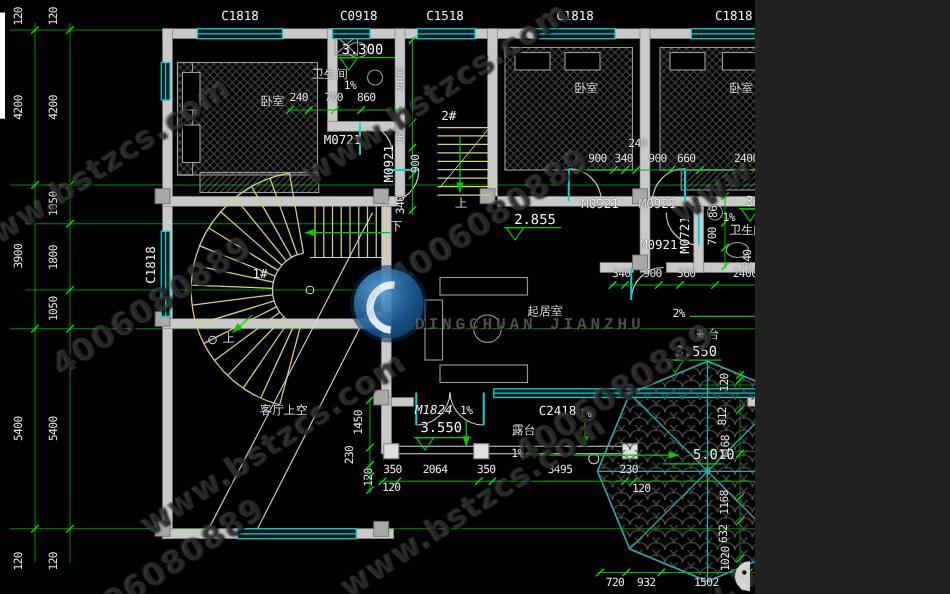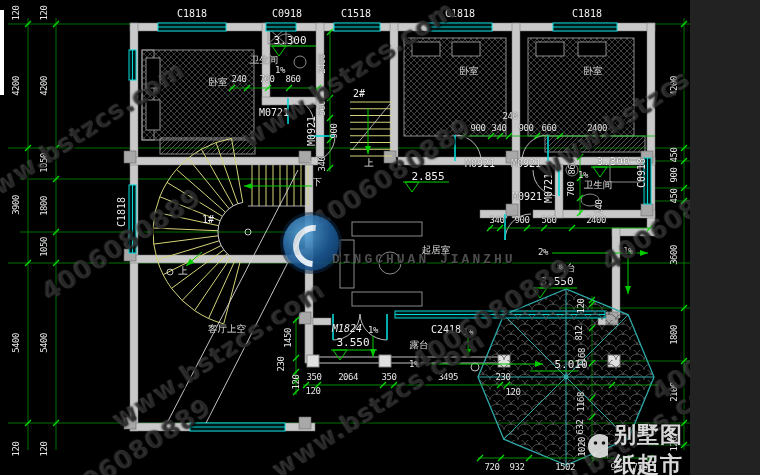--- a/index.html
+++ b/index.html
@@ -1,16 +1,16 @@
 <!DOCTYPE html>
 <html><head>
 <meta charset="utf-8">
 <style>
   html,body{margin:0;padding:0;background:#222;}
-  #stage{position:relative;width:690px;height:475px;background:#000;overflow:hidden;
+  #stage{position:relative;width:604px;height:475px;background:#000;overflow:hidden;
          font-family:"DejaVu Sans Mono",monospace;}
   #plan-svg{position:absolute;left:0;top:0;}
   .edge{position:absolute;background:#fff;}
   
   .L{position:absolute;transform:translate(-50%,-50%);white-space:nowrap;color:#e6e6e6;
      line-height:1;pointer-events:none;text-shadow:0 0 1px #000;}
   .L.rot{transform:translate(-50%,-50%) rotate(-90deg);}
   .Ld{font-size:9px;letter-spacing:-0.5px;}
   .Lw{font-size:10px;color:#f0f0f0;}
   .Lr{font-size:9.5px;color:#e2e2e2;}

